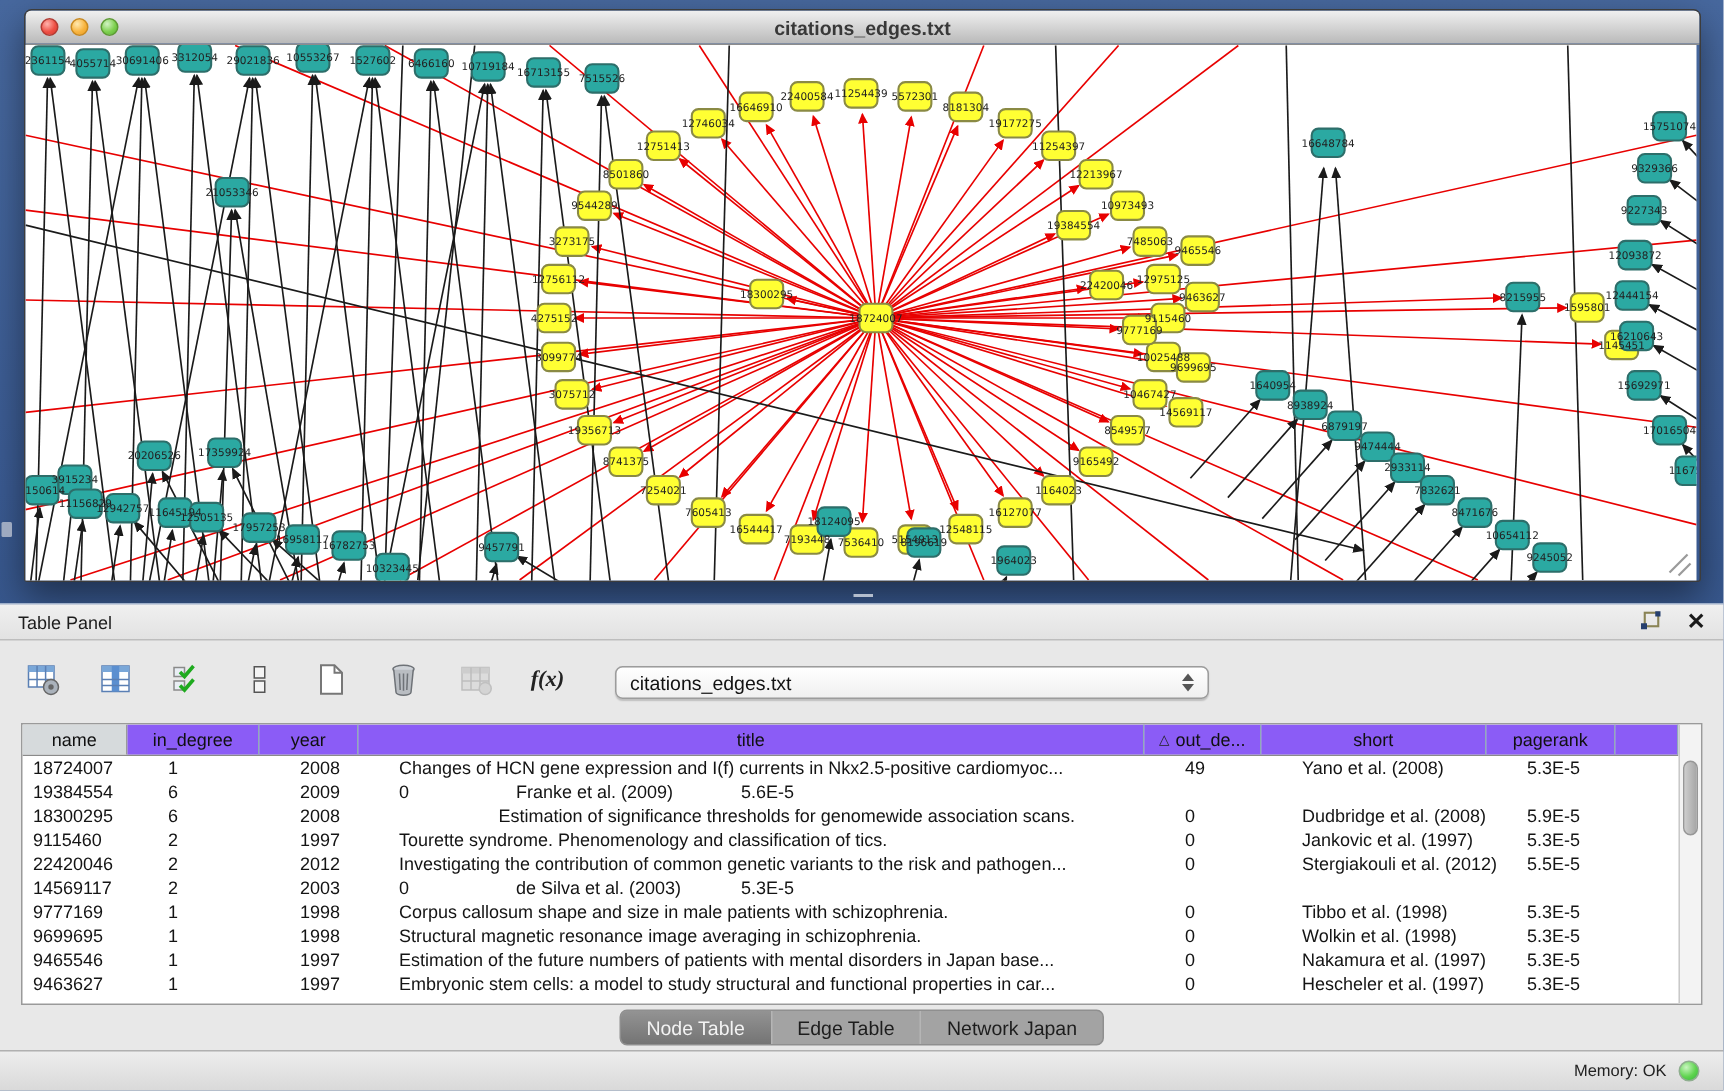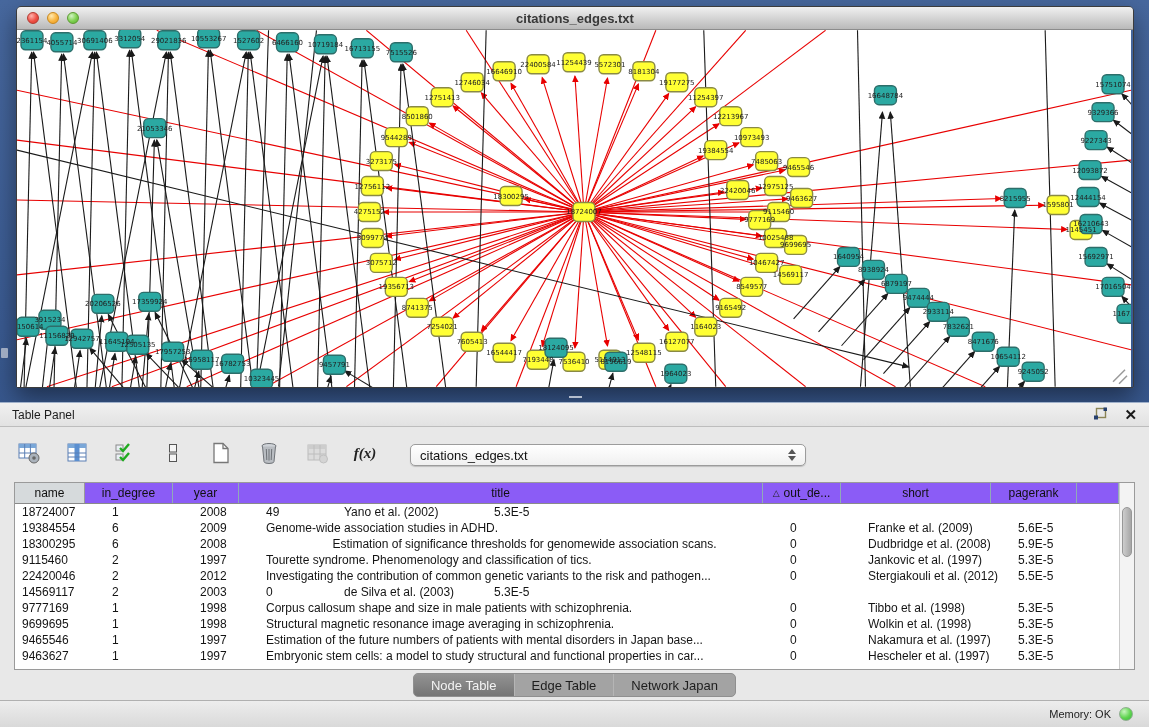--- a/index.html
+++ b/index.html
@@ -559,29 +559,29 @@
         <div class="th" style="width: 86px;">
           <span>pagerank</span>
         </div>
         <div class="th" style="flex: 1 1 0%;"></div>
       </div>
     <div class="tbody" id="tbody">
         <div class="trow">
           <div class="td" style="width: 90px;">18724007</div>
           <div class="td" style="width: 88px;">1</div>
           <div class="td" style="width: 66px;">2008</div>
+          <div class="td" style="width: 524px;">Changes of HCN gene expression and I(f) currents in Nkx2.5-positive cardiomyoc...</div>
           <div class="td" style="width: 78px;">49</div>
-          <div class="td" style="width: 150px;">Yano et al. (2002)</div>
+          <div class="td" style="width: 150px;">Yano et al. (2008)</div>
           <div class="td" style="width: 86px;">5.3E-5</div>
         </div>
         <div class="trow">
           <div class="td" style="width: 90px;">19384554</div>
           <div class="td" style="width: 88px;">6</div>
           <div class="td" style="width: 66px;">2009</div>
-          <div class="td" style="width: 524px;">Genome-wide association studies in ADHD.</div>
           <div class="td" style="width: 78px;">0</div>
           <div class="td" style="width: 150px;">Franke et al. (2009)</div>
           <div class="td" style="width: 86px;">5.6E-5</div>
         </div>
         <div class="trow">
           <div class="td" style="width: 90px;">18300295</div>
           <div class="td" style="width: 88px;">6</div>
           <div class="td" style="width: 66px;">2008</div>
           <div class="td" style="width: 524px; text-align: center;">Estimation of significance thresholds for genomewide association scans.</div>
           <div class="td" style="width: 78px;">0</div>

